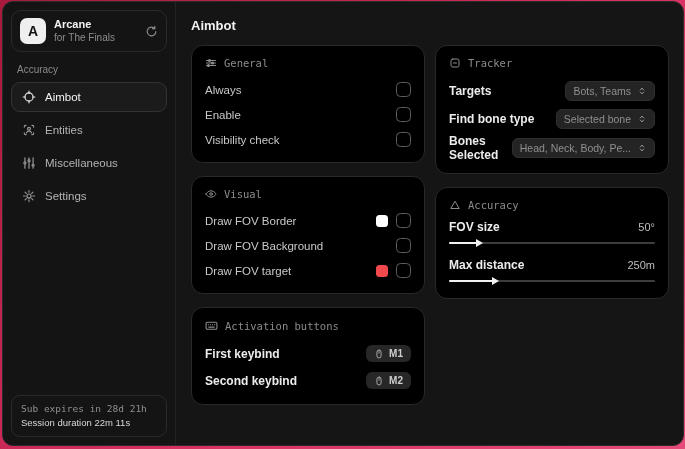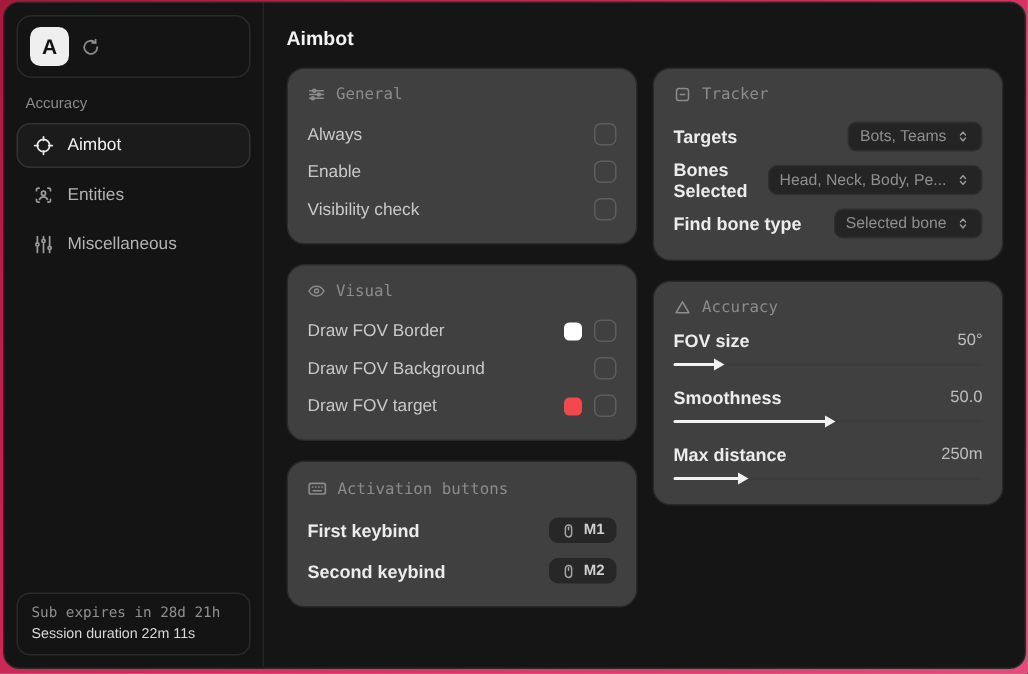--- a/index.html
+++ b/index.html
@@ -45,21 +45,21 @@
     padding:6px 9px; line-height:1.5;
   }
   .sub-line { font-family:"DejaVu Sans Mono", monospace; color:#8f8f8f; font-size:9.5px; }
   .sess-line { color:#d9d9d9; font-size:9.5px; }
   
   .main { flex:1; padding:13px 14px 13px 15px; overflow:hidden; }
   .page-title { color:#f2f2f2; font-size:13px; font-weight:bold; margin:3px 0 12px 0; }
   .cols { display:flex; gap:10px; align-items:flex-start; }
   .col { display:flex; flex-direction:column; gap:13px; width:237px; }
   .card {
-    background:#404040; border:1px solid #292929; border-radius:12px;
+    background:#000000; border:1px solid #292929; border-radius:12px;
     padding:11px 13px; width:100%;
   }
   .card-head {
     display:flex; align-items:center; gap:7px; margin-bottom:9px;
     color:#8c8c8c; font-family:"DejaVu Sans Mono", monospace; font-size:10.5px;
   }
   .row { display:flex; align-items:center; justify-content:space-between; min-height:23px; }
   .row + .row { margin-top:2px; }
   .row-label { color:#c9c9c9; font-size:11.5px; }
   .row-label.strong { color:#ececec; font-weight:bold; font-size:12px; }
@@ -97,20 +97,24 @@
 </head>
 <body>
 
 <div class="window">
 
   <div class="sidebar">
     <div class="brand">
       <div class="brand-logo">
         <span>A</span>
       </div>
+      <div class="brand-text">
+        <div class="brand-name">Arcane</div>
+        <div class="brand-sub">for The Finals</div>
+      </div>
       <span class="icon-btn">
         <svg width="13" height="13" viewBox="0 0 24 24" fill="none" stroke="currentColor" stroke-width="2.2" stroke-linecap="round">
           <path d="M20 12a8 8 0 1 1-2.2-5.5"></path>
             <path d="M18 2.5v4.2h-4.2"></path>
         </svg>
       </span>
     </div>
 
     <div class="cat-label">Accuracy</div>
 
@@ -140,20 +144,29 @@
         <svg width="14" height="14" viewBox="0 0 24 24" fill="none" stroke="currentColor" stroke-width="2" stroke-linecap="round">
           <path d="M5 3v6M5 15v6M12 3v2M12 11v10M19 3v10M19 19v2"></path>
           <circle cx="5" cy="12" r="1.8"></circle>
             <circle cx="12" cy="8" r="1.8"></circle>
             <circle cx="19" cy="16" r="1.8"></circle>
         </svg>
       </span>
       <span>Miscellaneous</span>
     </div>
 
+    <div class="side-item">
+      <span class="si">
+        <svg width="14" height="14" viewBox="0 0 24 24" fill="none" stroke="currentColor" stroke-width="2" stroke-linecap="round">
+          <circle cx="12" cy="12" r="3.5"></circle>
+          <path d="M12 2.5v3M12 18.5v3M2.5 12h3M18.5 12h3M5.3 5.3l2.1 2.1M16.6 16.6l2.1 2.1M18.7 5.3l-2.1 2.1M7.4 16.6l-2.1 2.1"></path>
+        </svg>
+      </span>
+      <span>Settings</span>
+    </div>
 
     <div class="side-footer">
       <div class="sub-line">Sub expires in 28d 21h</div>
       <div class="sess-line">Session duration 22m 11s</div>
     </div>
   </div>
 
   <div class="main">
     <div class="page-title">Aimbot</div>
 
@@ -272,34 +285,34 @@
             <span class="dropdown">
               <span>Bots, Teams</span>
               <span class="di">
                 <svg width="10" height="10" viewBox="0 0 24 24" fill="none" stroke="currentColor" stroke-width="2.4" stroke-linecap="round" stroke-linejoin="round">
                   <path d="M8 9.5 12 5l4 4.5M8 14.5 12 19l4-4.5"></path>
                 </svg>
               </span>
             </span>
           </div>
           <div class="row" style="min-height:26px;">
+            <span class="row-label strong">Find bone type</span>
+            <span class="dropdown">
+              <span>Selected bone</span>
+              <span class="di">
+                <svg width="10" height="10" viewBox="0 0 24 24" fill="none" stroke="currentColor" stroke-width="2.4" stroke-linecap="round" stroke-linejoin="round">
+                  <path d="M8 9.5 12 5l4 4.5M8 14.5 12 19l4-4.5"></path>
+                </svg>
+              </span>
+            </span>
+          </div>
+          <div class="row" style="min-height:26px;">
             <span class="row-label strong">Bones Selected</span>
             <span class="dropdown">
               <span style="overflow:hidden;text-overflow:ellipsis;">Head, Neck, Body, Pe...</span>
-              <span class="di">
-                <svg width="10" height="10" viewBox="0 0 24 24" fill="none" stroke="currentColor" stroke-width="2.4" stroke-linecap="round" stroke-linejoin="round">
-                  <path d="M8 9.5 12 5l4 4.5M8 14.5 12 19l4-4.5"></path>
-                </svg>
-              </span>
-            </span>
-          </div>
-          <div class="row" style="min-height:26px;">
-            <span class="row-label strong">Find bone type</span>
-            <span class="dropdown">
-              <span>Selected bone</span>
               <span class="di">
                 <svg width="10" height="10" viewBox="0 0 24 24" fill="none" stroke="currentColor" stroke-width="2.4" stroke-linecap="round" stroke-linejoin="round">
                   <path d="M8 9.5 12 5l4 4.5M8 14.5 12 19l4-4.5"></path>
                 </svg>
               </span>
             </span>
           </div>
         </div>
 
         <div class="card">
@@ -317,31 +330,20 @@
               <span class="row-label strong">FOV size</span>
               <span class="acc-val">50°</span>
             </div>
             <div class="slider">
               <span class="slider-track"></span>
               <span class="slider-fill" style="width:14%"></span>
               <span class="slider-thumb" style="left:14%"></span>
             </div>
           </div>
 
-          <div class="acc-row">
-            <div class="acc-top">
-              <span class="row-label strong">Smoothness</span>
-              <span class="acc-val">50.0</span>
-            </div>
-            <div class="slider">
-              <span class="slider-track"></span>
-              <span class="slider-fill" style="width:50%"></span>
-              <span class="slider-thumb" style="left:50%"></span>
-            </div>
-          </div>
 
           <div class="acc-row" style="margin-bottom:2px;">
             <div class="acc-top">
               <span class="row-label strong">Max distance</span>
               <span class="acc-val">250m</span>
             </div>
             <div class="slider">
               <span class="slider-track"></span>
               <span class="slider-fill" style="width:22%"></span>
               <span class="slider-thumb" style="left:22%"></span>

